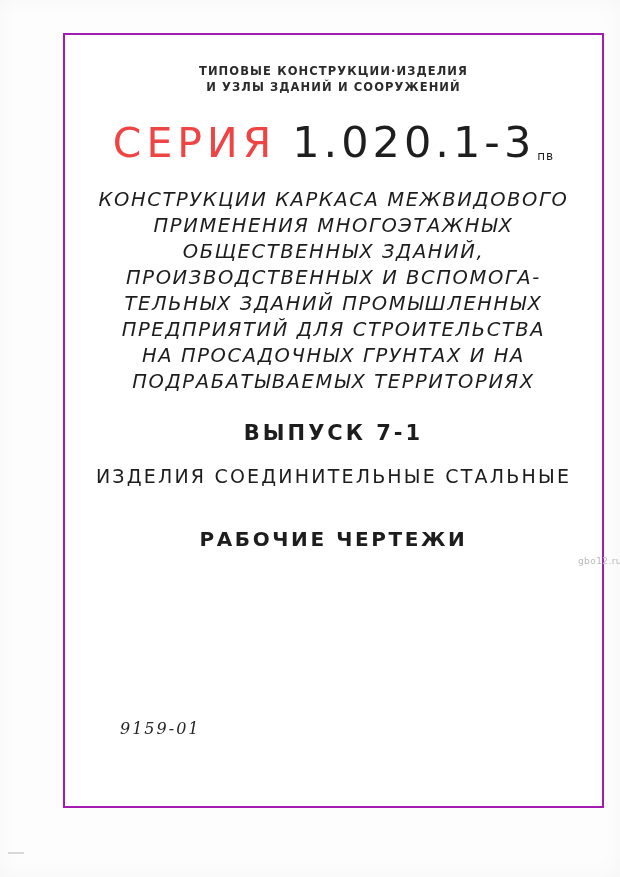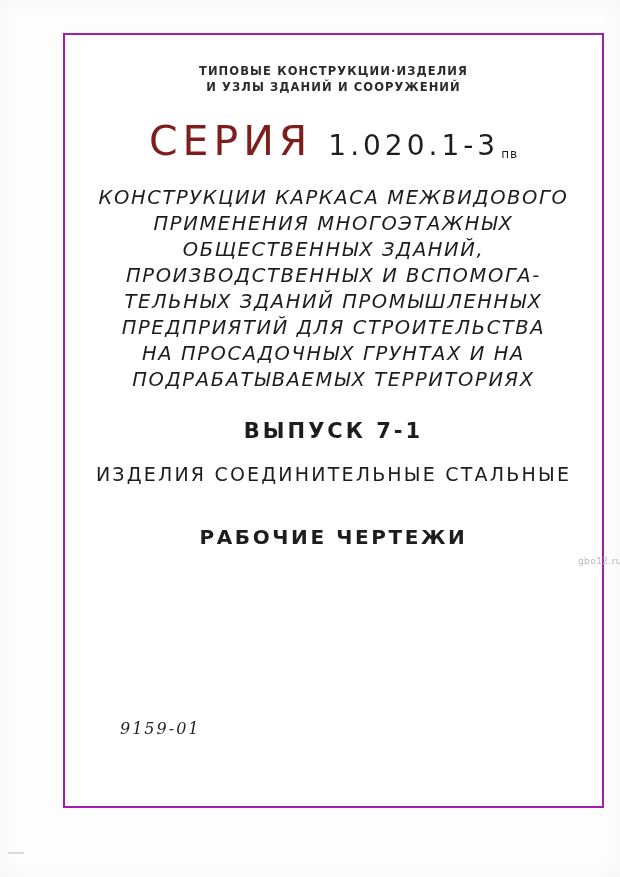--- a/index.html
+++ b/index.html
@@ -60,24 +60,24 @@
     margin-top: 22px;
     display: flex;
     align-items: baseline;
     justify-content: center;
     white-space: nowrap;
   }
   .series-word {
     font-size: 41px;
     letter-spacing: 5px;
     font-weight: 400;
-    color: #7f1d1d;
+    color: #ef4444;
   }
   .series-num {
-    font-size: 28px;
+    font-size: 43px;
     letter-spacing: 4px;
     margin-left: 16px;
     color: #1e1e1e;
   }
   .series-suffix {
     font-size: 12px;
     letter-spacing: 1px;
     margin-left: 2px;
     align-self: flex-end;
     position: relative;

